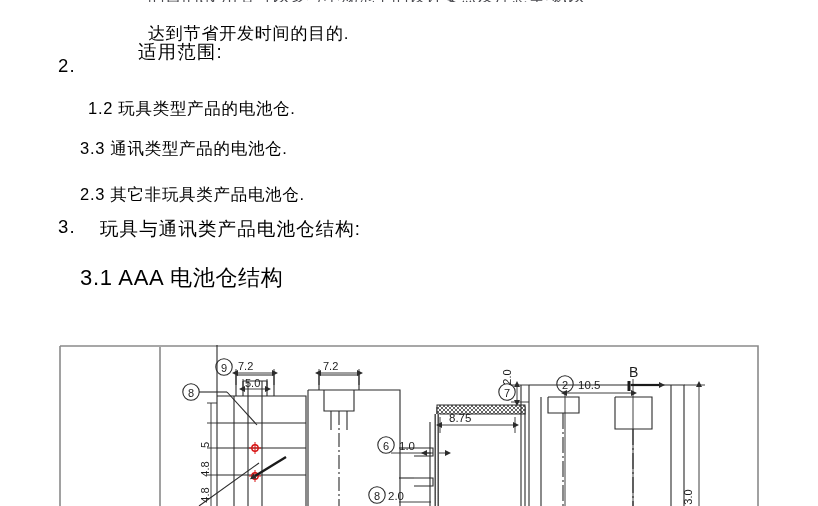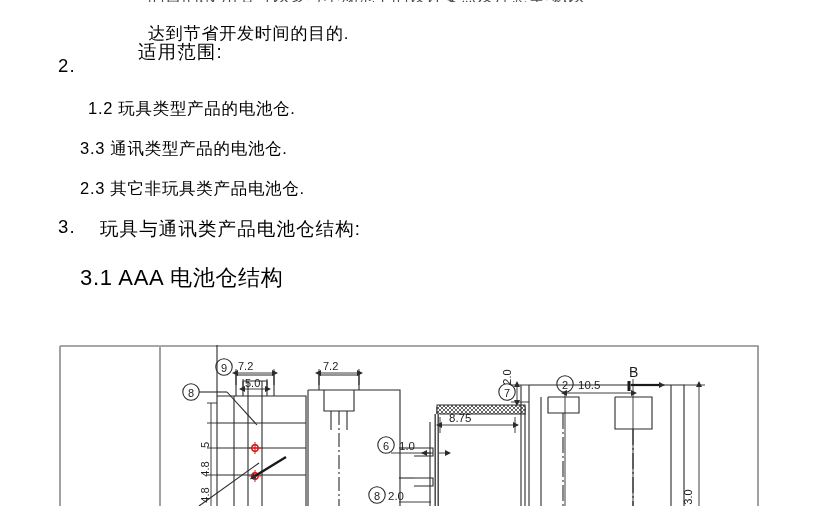--- a/index.html
+++ b/index.html
@@ -67,21 +67,21 @@
 
   <div class="clipped-line">的日的,使用者可以参考本规范中的设计要点及注意事项,以</div>
 
   <div class="doc-line l-body" style="left:148px; top:22px;">达到节省开发时间的目的.</div>
 
   <div class="doc-line l-head" style="left:58px; top:55px;">2.</div>
   <div class="doc-line l-head" style="left:118px; top:39px;margin-left:20px;">适用范围:</div>
 
   <div class="doc-line l-sub" style="left:88px; top:98px;">1.2 玩具类型产品的电池仓.</div>
   <div class="doc-line l-sub" style="left:80px; top:138px;">3.3 通讯类型产品的电池仓.</div>
-  <div class="doc-line l-sub" style="left:80px; top:178px;">2.3 其它非玩具类产品电池仓.</div>
+  <div class="doc-line l-sub" style="left:80px; top:184px;">2.3 其它非玩具类产品电池仓.</div>
 
   <div class="doc-line l-head" style="left:58px; top:216px;">3.</div>
   <div class="doc-line l-head" style="left:100px; top:216px;">玩具与通讯类产品电池仓结构:</div>
 
   <div class="doc-line l-sub2" style="left:80px; top:263px;">3.1 AAA 电池仓结构</div>
 
   <div class="drawing">
     <svg width="700" height="161" viewBox="0 0 700 161">
 
       <defs>

